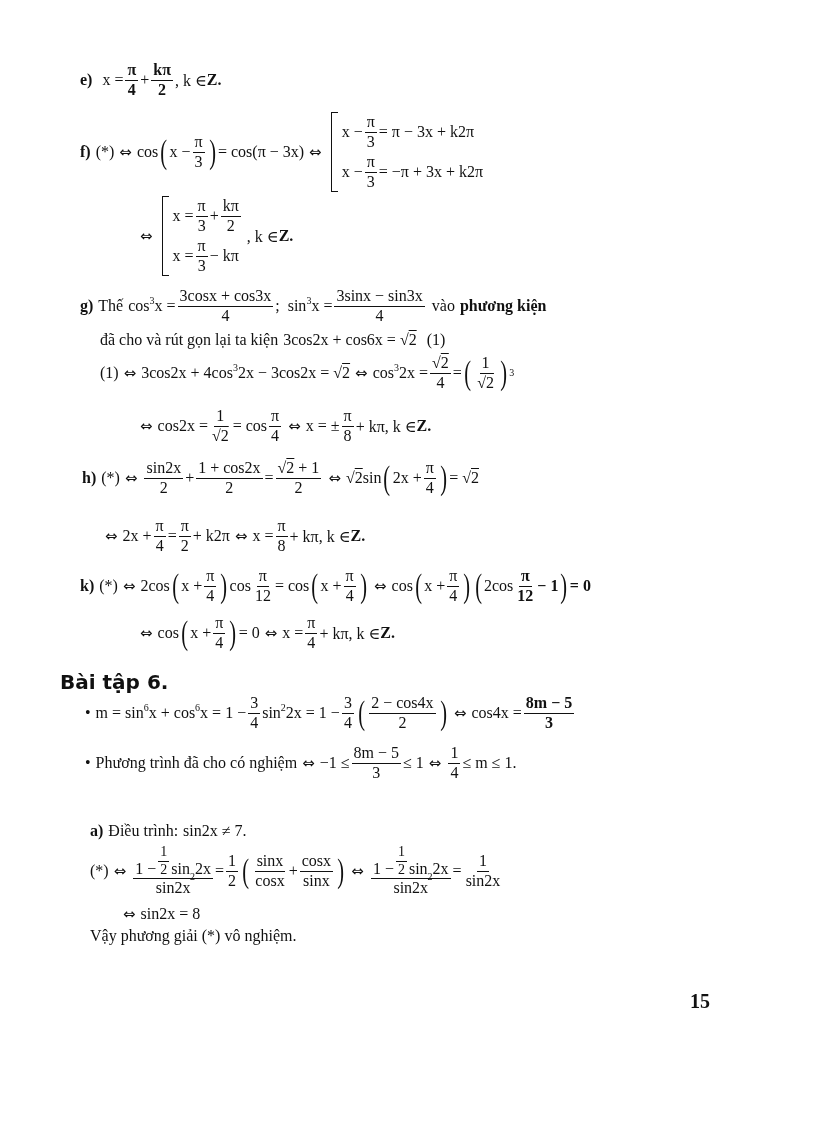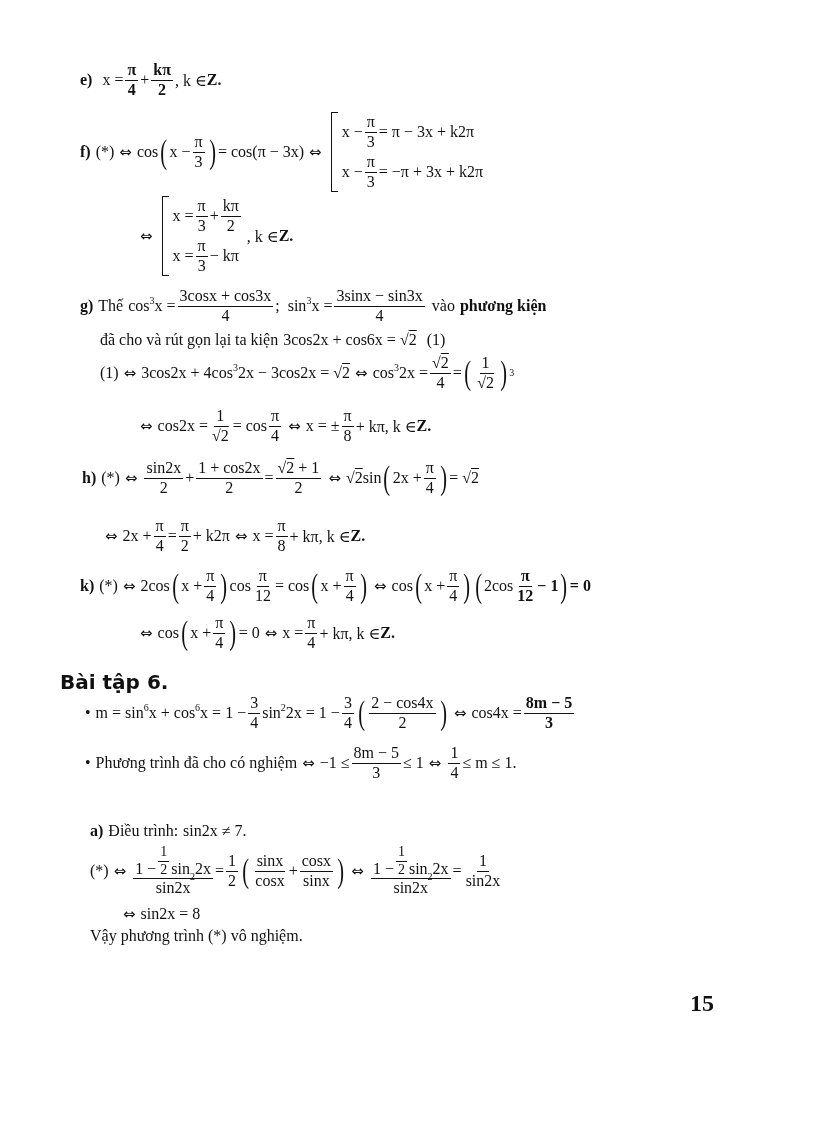--- a/index.html
+++ b/index.html
@@ -14,21 +14,21 @@
   .frac .num { padding: 0 2px 1px 2px; border-bottom: 1px solid #111; text-align: center; }
   .frac .den { padding: 1px 2px 0 2px; text-align: center; }
   .paren { font-size: 34px; line-height: 1; transform: scaleX(0.6); display: inline-block; font-weight: 300; }
   .sys { display: inline-flex; align-items: stretch; margin-left: 4px; }
   .sys .brk { width: 6px; border-left: 1.5px solid #111; border-top: 1.5px solid #111; border-bottom: 1.5px solid #111; margin-right: 4px; }
   .sys .rows { display: flex; flex-direction: column; justify-content: space-between; }
   .sys .row { display: flex; align-items: center; height: 40px; }
   .sp { display: inline-block; width: 5px; }
   sup { font-size: 10px; vertical-align: 7px; line-height: 0; }
   .heading { font-family: "DejaVu Sans", "Liberation Sans", sans-serif; font-weight: bold; font-size: 20px; }
-  .pagenum { font-weight: bold; font-size: 24px; }
+  .pagenum { font-weight: bold; font-size: 20px; }
   .arrow { margin: 0 5px; font-family: "DejaVu Sans", sans-serif; font-size: 15px; }
 </style>
 </head>
 <body>
 
 <div class="page">
 
   <div class="line" style="left:80px; top:62px;">
     <span class="b">e)</span>
     <span class="sp"></span>
@@ -405,17 +405,17 @@
         <span class="num">1</span>
         <span class="den">sin2x</span>
       </span>
   </div>
 
   <div class="line" style="left:118px; top:905px;">
     <span class="arrow">⇔</span>
     <span>sin2x = 8</span>
   </div>
 
-  <div class="line" style="left:90px; top:927px;">Vậy phương trình (*) vô nghiệm.</div>
+  <div class="line" style="left:90px; top:927px;">Vậy phương giải (*) vô nghiệm.</div>
 
   <div class="line pagenum" style="left:690px; top:990px;">15</div>
 
 </div>
 
 </body></html>

